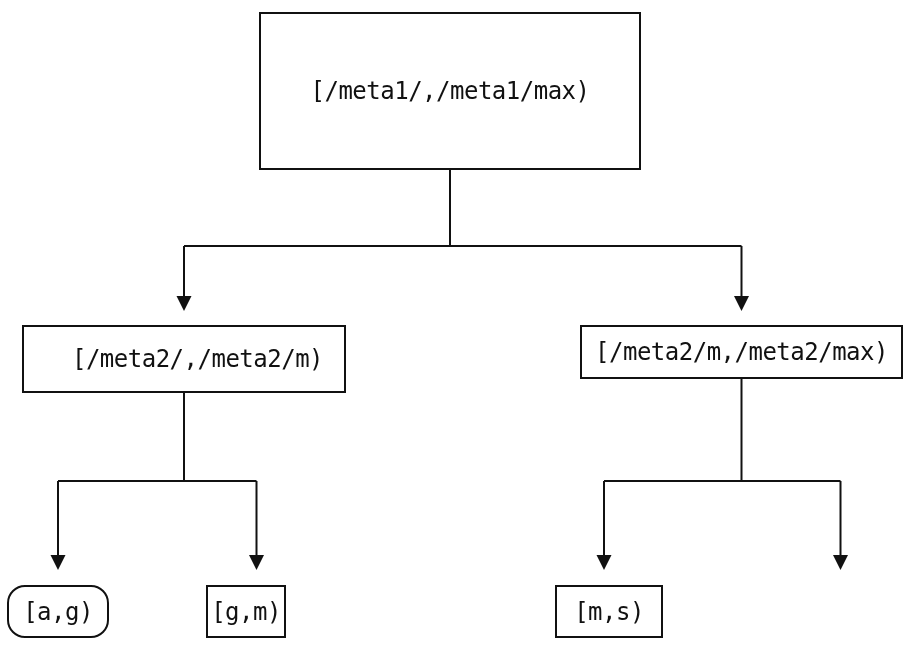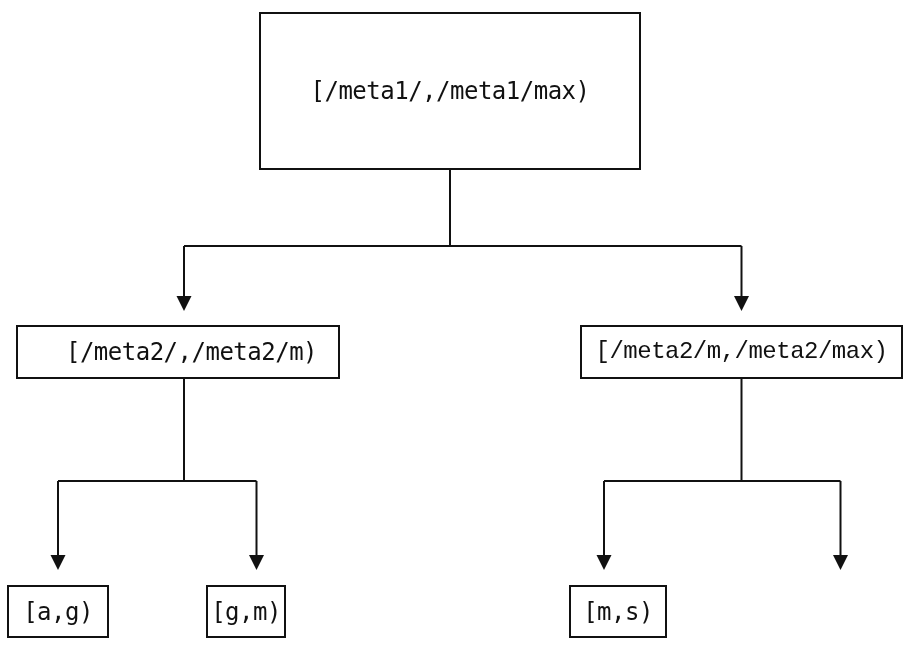--- a/index.html
+++ b/index.html
@@ -32,25 +32,25 @@
     display: flex;
     align-items: center;
     justify-content: center;
     font-size: 24px;
     line-height: 1;
     white-space: nowrap;
     letter-spacing: -0.5px;
     text-align: center;
   }
   .node-root       { left: 259px; top: 12px;  width: 382px; height: 158px; }
-  .node-meta2-l    { left: 16px;  top: 325px; width: 324px; height: 54px; padding-left: 27px;  }
-  .node-meta2-r    { left: 580px; top: 325px; width: 323px; height: 54px; font-family: Liberation Mono, monospace;  }
-  .node-leaf-ag    { left: 7px;   top: 585px; width: 102px; height: 53px;  }
+  .node-meta2-l    { left: 22px;  top: 325px; width: 324px; height: 68px; padding-left: 27px;  }
+  .node-meta2-r    { left: 580px; top: 325px; width: 323px; height: 54px;  }
+  .node-leaf-ag    { left: 7px;   top: 585px; width: 102px; height: 53px; border-radius: 18px;  }
   .node-leaf-gm    { left: 206px; top: 585px; width: 80px; height: 53px;  }
-  .node-leaf-ms    { left: 569px; top: 585px; width: 98px;  height: 53px;  }
+  .node-leaf-ms    { left: 555px; top: 585px; width: 108px;  height: 53px;  }
   .node-leaf-smax  { left: 778px; top: 585px; width: 125px; height: 53px;  }
 </style>
 </head>
 <body>
 
 <div class="stage">
 
   <svg class="edges" viewBox="0 0 912 652" xmlns="http://www.w3.org/2000/svg" fill="none" stroke="#111111" stroke-width="2">
 
     <path d="M450,170 L450,246"></path>

